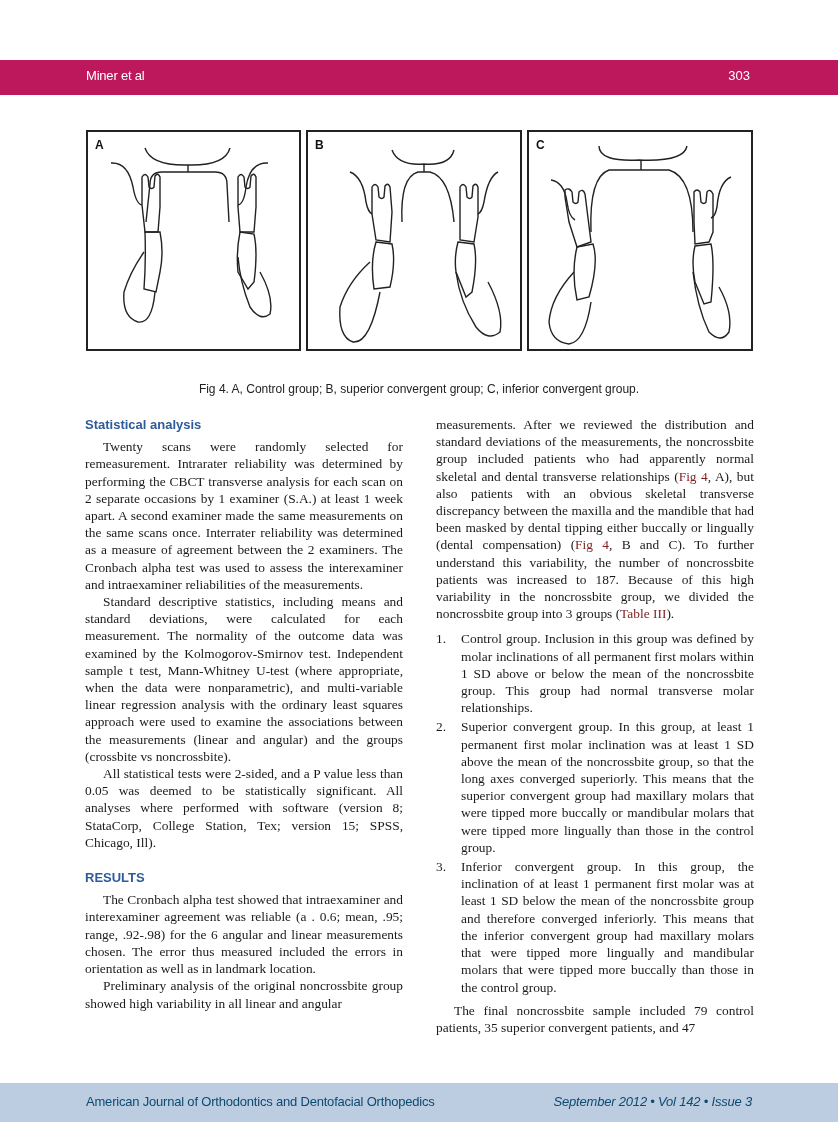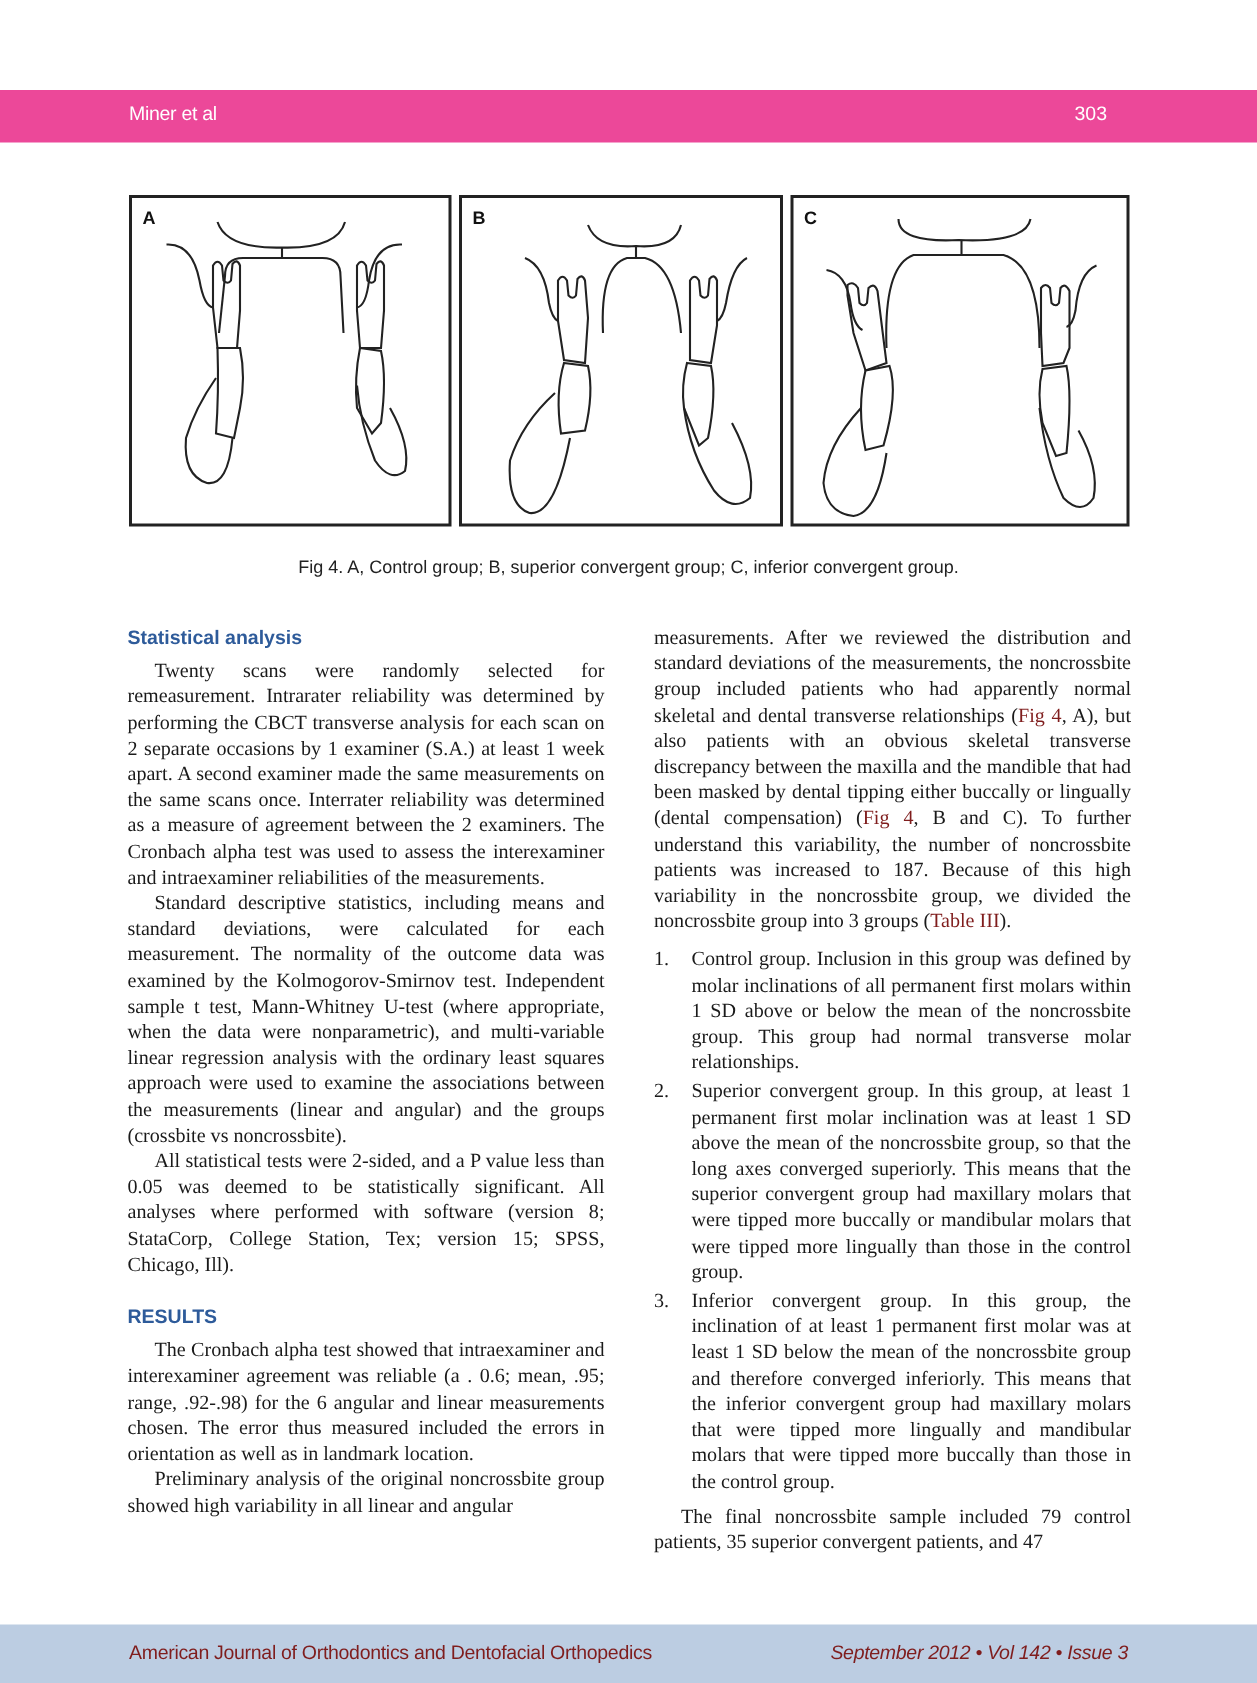--- a/index.html
+++ b/index.html
@@ -2,59 +2,59 @@
 <html><head>
 <meta charset="utf-8">
 <style>
   html, body { margin: 0; padding: 0; }
   body {
     width: 838px; height: 1122px; position: relative; background: #ffffff;
     font-family: "Liberation Serif", serif; color: #1a1a1a; overflow: hidden;
   }
   .header-bar {
     position: absolute; left: 0; top: 60px; width: 838px; height: 35px;
-    background: #ec4899; color: #ffffff;
+    background: #be185d; color: #ffffff;
     font-family: "Liberation Sans", sans-serif; font-size: 13px;
   }
   .header-bar .author { position: absolute; left: 86px; top: 8px; letter-spacing: -0.2px; }
-  .header-bar .page-num { position: absolute; right: 100px; top: 8px; }
+  .header-bar .page-num { position: absolute; right: 88px; top: 8px; }
 
   .figure { position: absolute; left: 86px; top: 130px; width: 667px; height: 221px; }
   .panel {
     position: absolute; top: 0; height: 217px; border: 2px solid #222; background: #fff;
     box-sizing: content-box;
   }
   .panel .plabel {
     position: absolute; left: 7px; top: 6px; font-family: "Liberation Sans", sans-serif;
     font-weight: bold; font-size: 12px; color: #111;
   }
   .panel svg { position: absolute; left: 0; top: 0; }
   .caption {
-    position: absolute; left: 0; width: 838px; top: 371px; text-align: center;
+    position: absolute; left: 0; width: 838px; top: 382px; text-align: center;
     font-family: "Liberation Sans", sans-serif; font-size: 12px; color: #222;
   }
 
   .col { position: absolute; top: 416px; width: 318px; font-size: 13.4px; line-height: 17.2px; }
   .col.left { left: 85px; }
   .col.right { left: 436px; }
   .section-head {
     font-family: "Liberation Sans", sans-serif; color: #2e5b9a; font-size: 13px;
     margin: 0 0 5px 0; font-weight: bold;
   }
   .para { margin: 0; text-align: justify; text-indent: 18px; }
   .para.noindent { text-indent: 0; }
   .gap { height: 18px; }
   .link { color: #7f1d1d; margin-top: 28px; }
   ol.groups { list-style: none; margin: 8px 0 6px 0; padding: 0; }
   ol.groups li { position: relative; padding-left: 25px; text-align: justify; margin-bottom: 2px; }
   ol.groups li .num { position: absolute; left: 0; top: 0; }
 
   .footer-bar {
     position: absolute; left: 0; top: 1083px; width: 838px; height: 39px;
-    background: #bccde2; font-family: "Liberation Sans", sans-serif; font-size: 13px; color: #7f1d1d;
+    background: #bccde2; font-family: "Liberation Sans", sans-serif; font-size: 13px; color: #0c4a6e;
   }
   .footer-bar .journal { position: absolute; left: 86px; top: 11px; letter-spacing: -0.2px; }
   .footer-bar .issue { position: absolute; right: 86px; top: 11px; letter-spacing: -0.2px; font-style: italic; }
 </style>
 </head>
 <body>
 
 <div class="header-bar">
   <span class="author">Miner et al</span>
   <span class="page-num">303</span>

